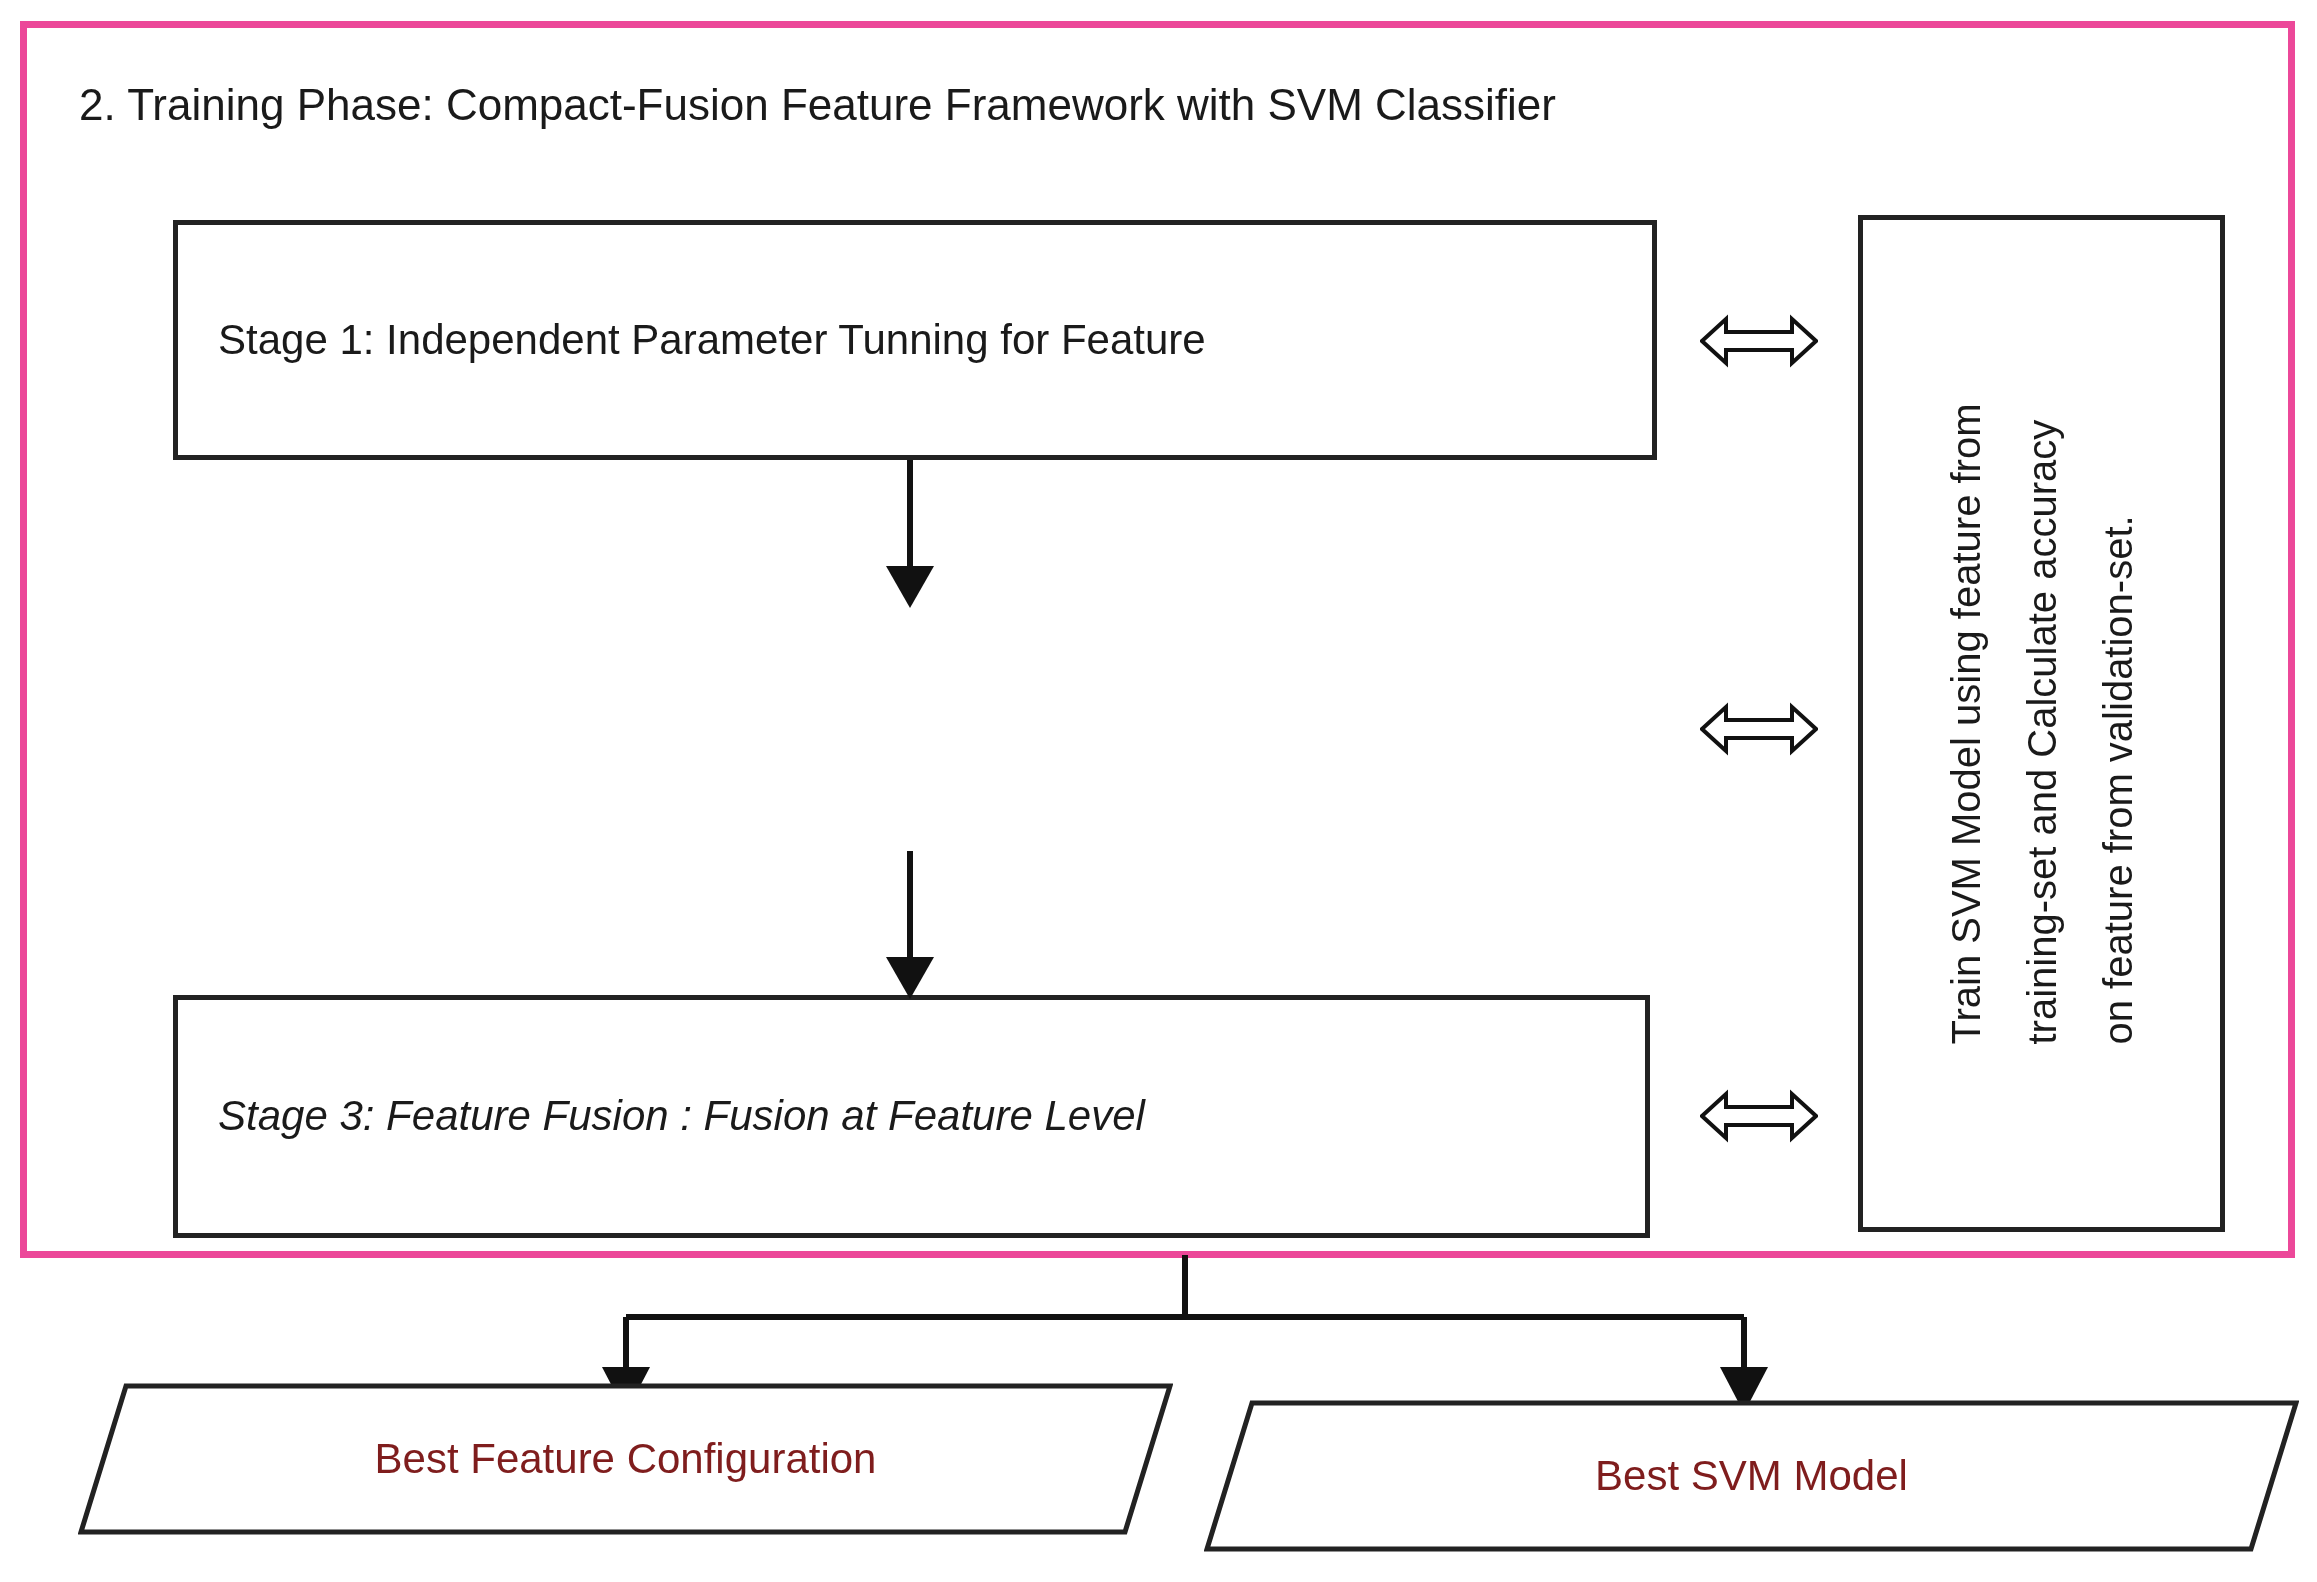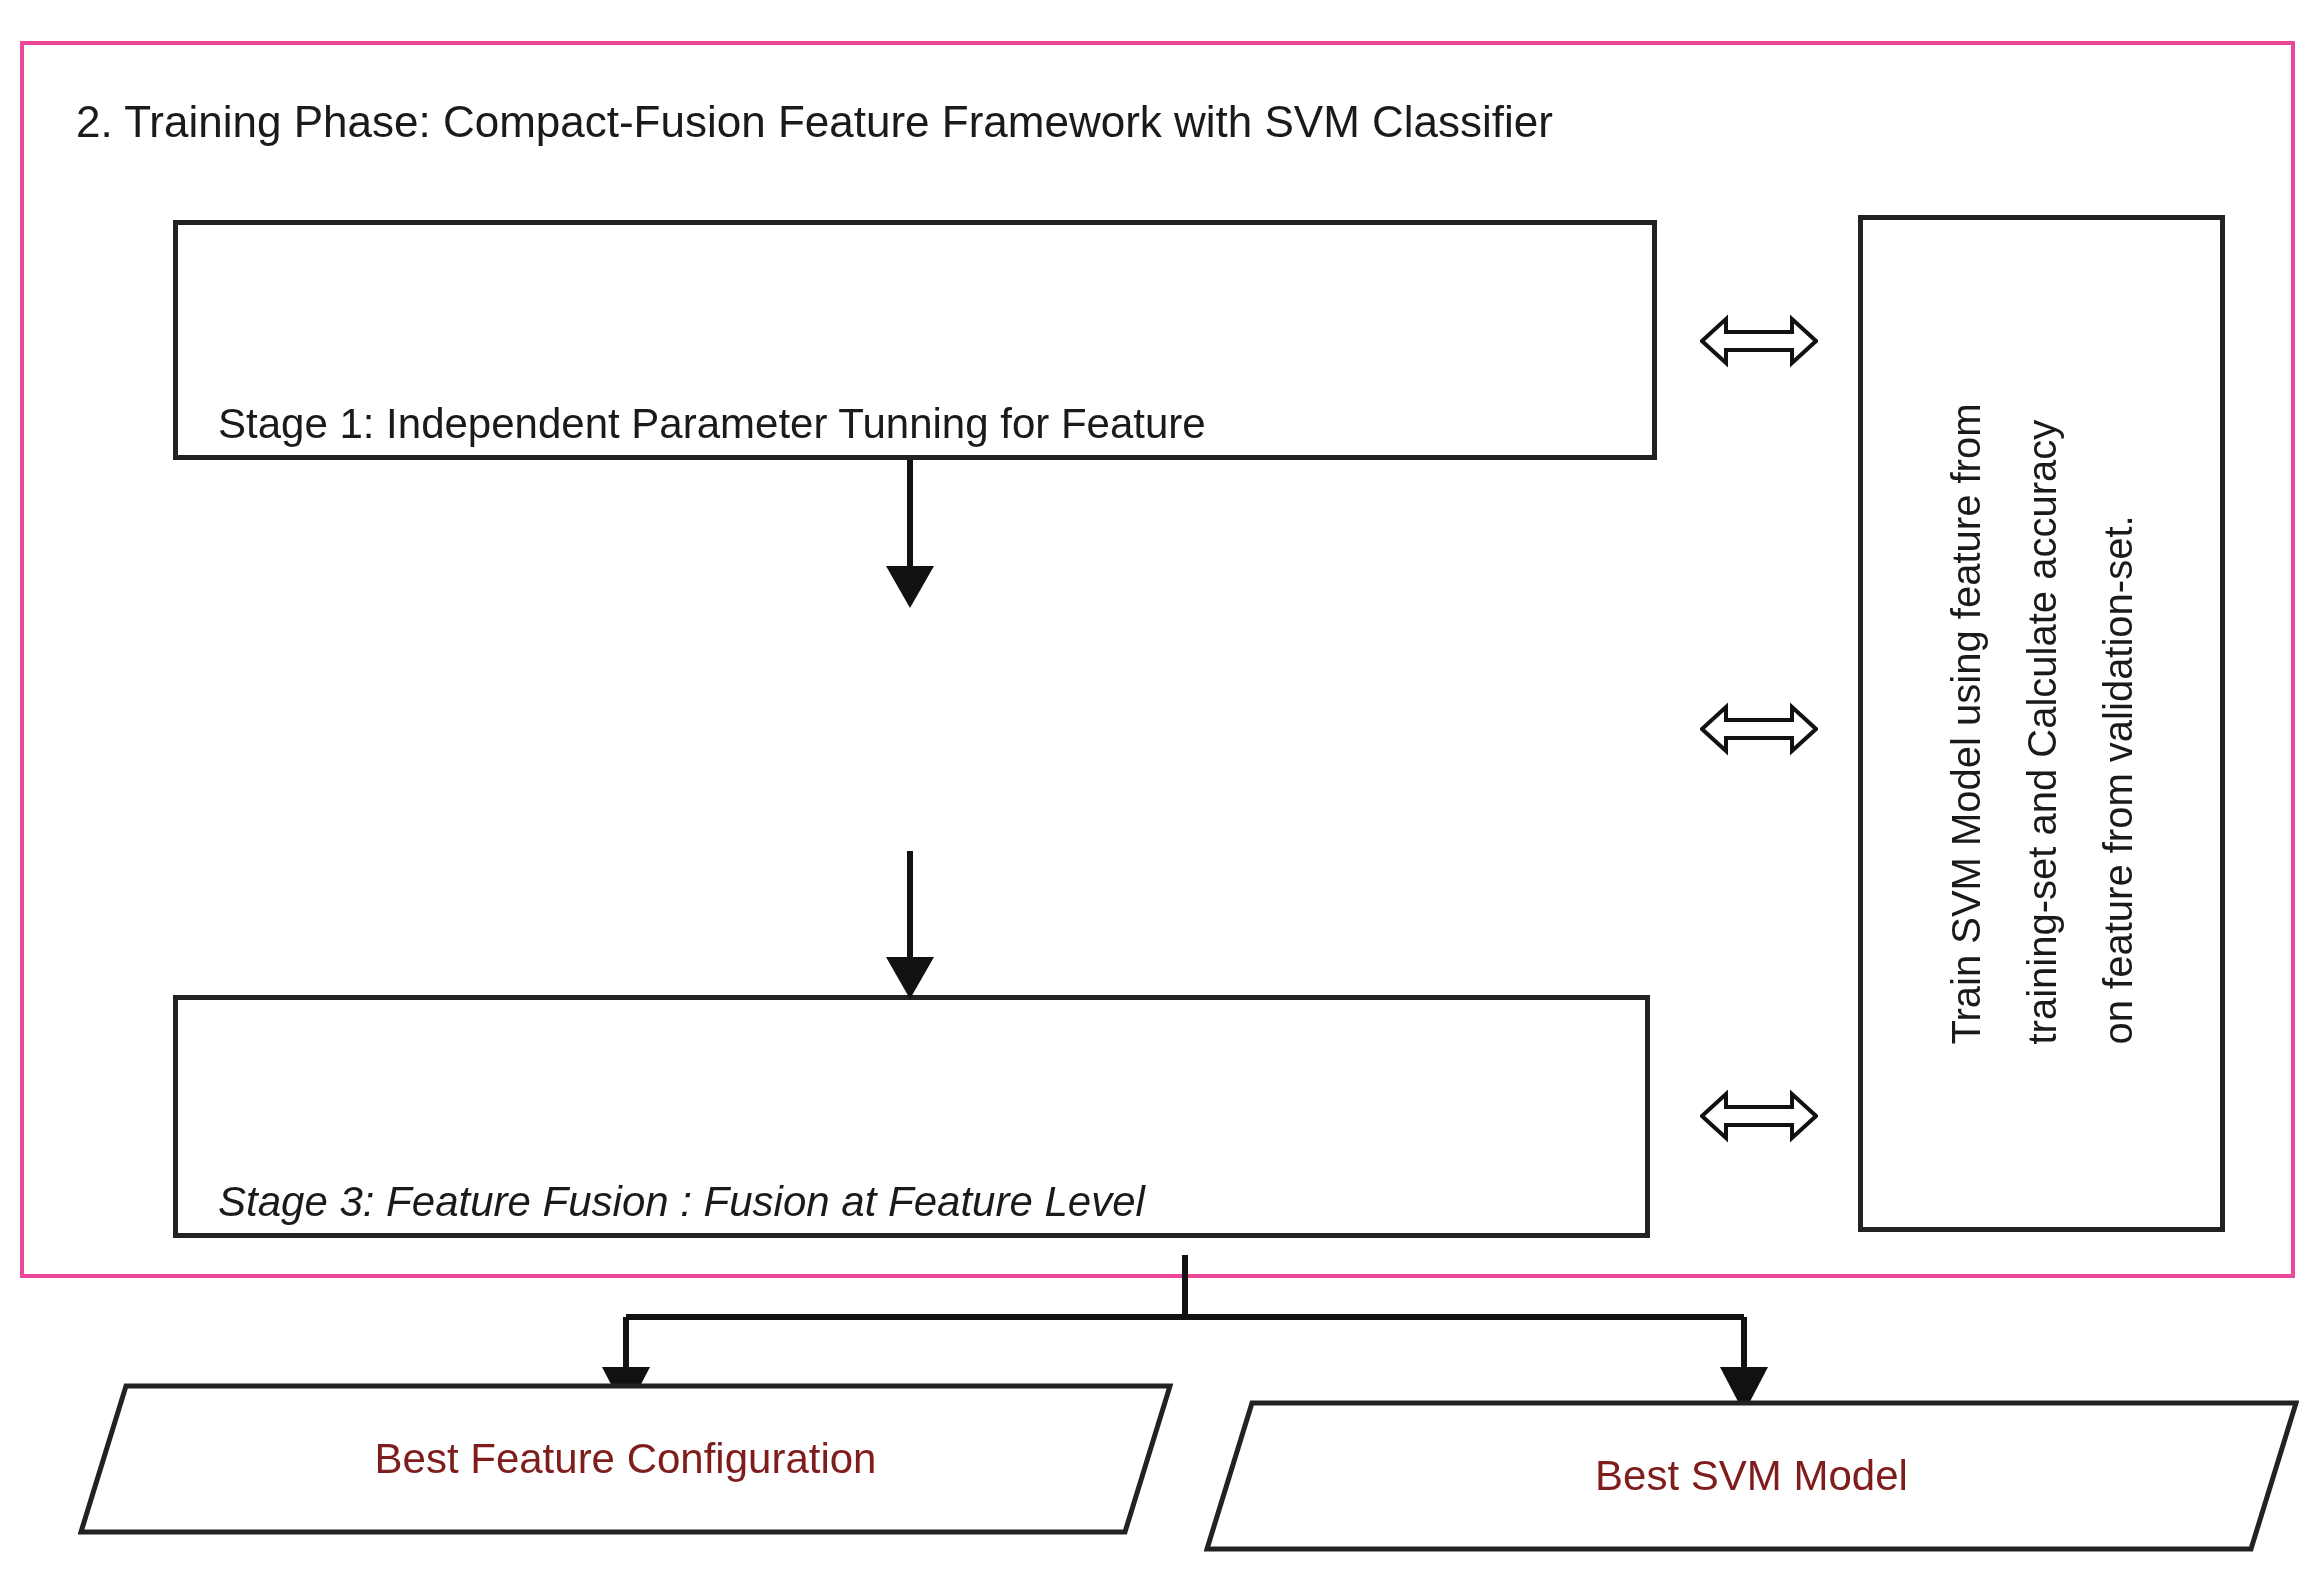--- a/index.html
+++ b/index.html
@@ -15,24 +15,24 @@
     width: 2317px;
     height: 1582px;
     background: #ffffff;
     overflow: hidden;
   }
 
   
   .outer-container {
     position: absolute;
     left: 20px;
-    top: 41px;
+    top: 21px;
     width: 2275px;
     height: 1237px;
-    border: 4px solid #ec4899;
+    border: 7px solid #ec4899;
     box-sizing: border-box;
     background: #ffffff;
   }
   .phase-title {
     position: absolute;
     left: 52px;
     top: 52px;
     font-size: 44px;
     color: #1a1a1a;
     letter-spacing: 0px;
@@ -40,21 +40,21 @@
   }
 
   
   .stage-box {
     position: absolute;
     border: 5px solid #222222;
     box-sizing: border-box;
     background: #ffffff;
     display: flex;
     flex-direction: column;
-    justify-content: flex-end;
+    justify-content: center;
   }
   .stage-box .line {
     font-size: 42px;
     color: #1a1a1a;
     padding-left: 40px;
     line-height: 1.45;
     white-space: nowrap;
   }
   #stage1-box { left: 173px; top: 220px; width: 1484px; height: 240px; }
   #stage2-box { left: 173px; top: 608px; width: 1484px; height: 243px; }

